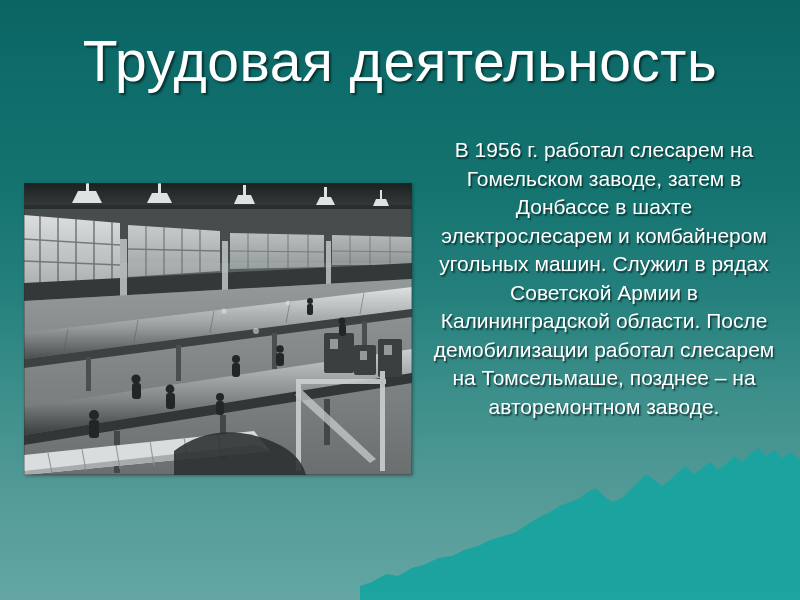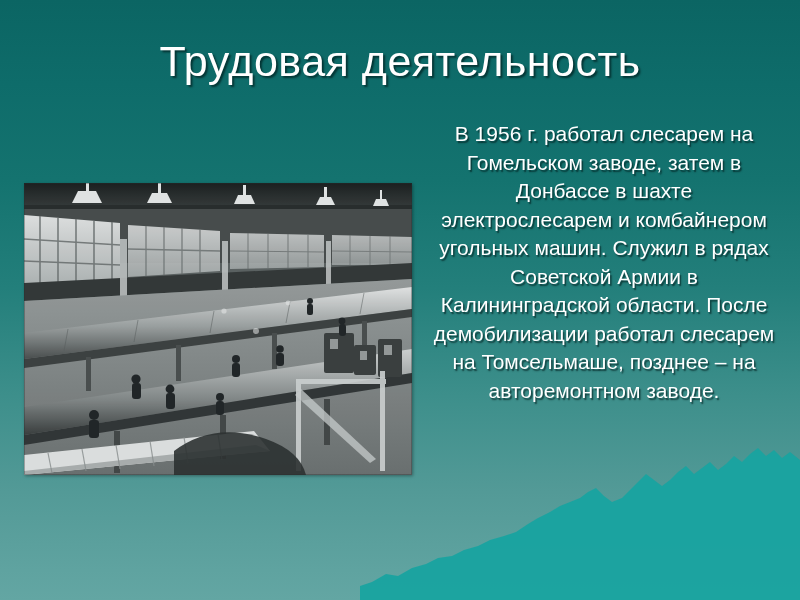--- a/index.html
+++ b/index.html
@@ -40,21 +40,21 @@
   }
 
   
   #title {
     position: absolute;
     left: 0;
     top: 36px;
     width: 800px;
     text-align: center;
     color: #ffffff;
-    font-size: 43px;
+    font-size: 57px;
     line-height: 50px;
     font-weight: normal;
     letter-spacing: 0.5px;
     text-shadow: 2px 2px 2px rgba(0, 32, 32, 0.72);
     white-space: nowrap;
   }
 
   
   #photo-frame {
     position: absolute;
@@ -69,21 +69,21 @@
   #photo-frame svg {
     display: block;
     width: 388px;
     height: 292px;
   }
 
   
   #body-text {
     position: absolute;
     left: 428px;
-    top: 120px;
+    top: 136px;
     width: 352px;
     text-align: center;
     color: #ffffff;
     font-size: 21px;
     line-height: 28.5px;
     font-weight: normal;
     text-shadow: 1.5px 1.5px 1.5px rgba(0, 30, 30, 0.72);
   }
 </style>
 </head>

